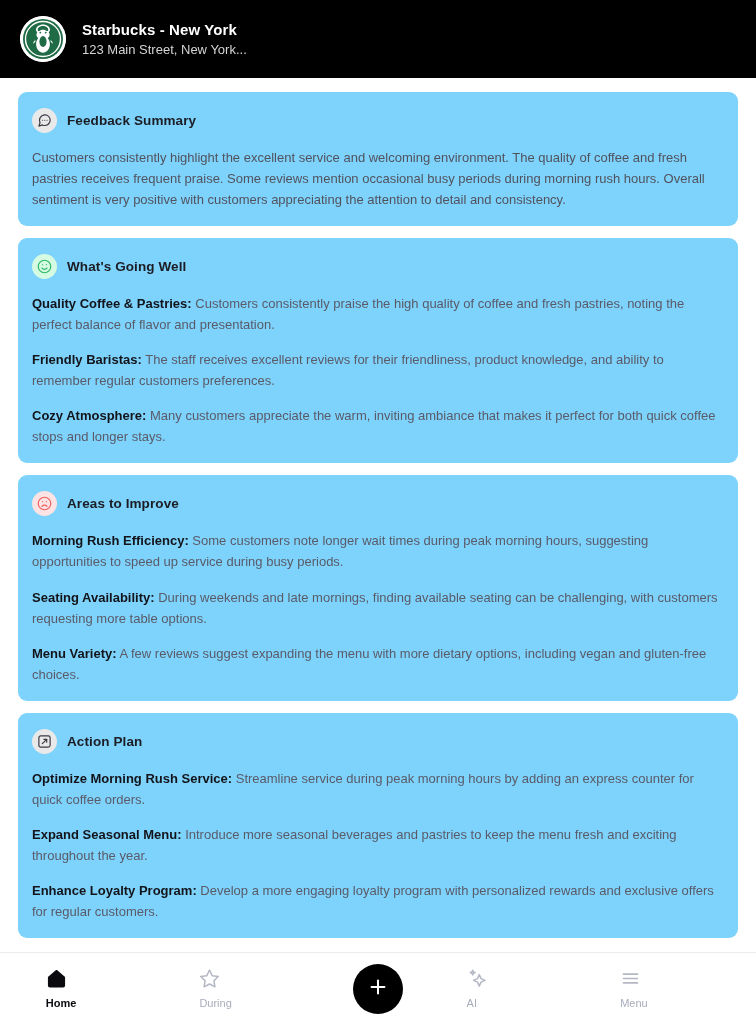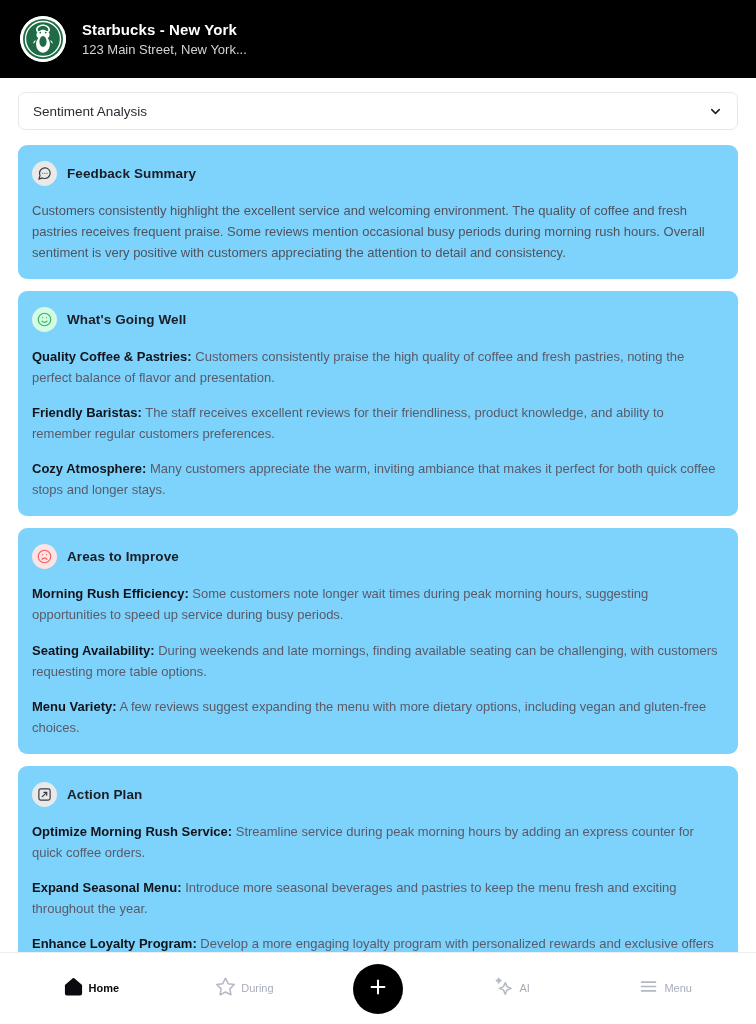--- a/index.html
+++ b/index.html
@@ -135,22 +135,21 @@
     background: #ffffff;
     border-top: 1px solid #ededed;
     display: flex;
     align-items: center;
     justify-content: space-around;
     padding: 0 14px;
     position: relative;
   }
   .nav-item {
     display: flex;
-    flex-direction: row;
-    align-items: center;
+    flex-direction: column;
     justify-content: center;
     gap: 5px;
     width: 90px;
   }
   .nav-label { font-size: 11px; line-height: 1; }
   .nav-active .nav-label { color: #0a0a0f; font-weight: bold; }
   .nav-idle .nav-label { color: #a9acbb; }
   .nav-active svg { color: #0a0a0f; }
   .nav-idle svg { color: #b4b7c4; }
   .fab {
@@ -183,28 +182,20 @@
       </svg>
     </div>
     <div class="header-text">
       <div class="store-name">Starbucks - New York</div>
       <div class="store-addr">123 Main Street, New York...</div>
     </div>
   </div>
 
   <div class="body">
 
-    <div class="select-wrap">
-      <span class="select-value">Sentiment Analysis</span>
-      <span class="chev">
-        <svg width="15" height="15" viewBox="0 0 24 24" fill="none" stroke="currentColor" stroke-width="2.3" stroke-linecap="round" stroke-linejoin="round">
-            <polyline points="6 9 12 15 18 9"></polyline>
-          </svg>
-      </span>
-    </div>
 
     <div class="card">
       <div class="card-head">
         <span class="card-icon ic-gray">
           <svg width="15" height="15" viewBox="0 0 24 24" fill="none" stroke="currentColor" stroke-width="1.9" stroke-linecap="round" stroke-linejoin="round">
             <path d="M21 11.5a8.38 8.38 0 0 1-.9 3.8 8.5 8.5 0 0 1-7.6 4.7 8.38 8.38 0 0 1-3.8-.9L3 21l1.9-5.7a8.38 8.38 0 0 1-.9-3.8 8.5 8.5 0 0 1 4.7-7.6 8.38 8.38 0 0 1 3.8-.9h.5a8.48 8.48 0 0 1 8 8v.5z"></path>
             <circle cx="9" cy="11.5" r="0.9" fill="currentColor" stroke="none"></circle>
             <circle cx="12.5" cy="11.5" r="0.9" fill="currentColor" stroke="none"></circle>
             <circle cx="16" cy="11.5" r="0.9" fill="currentColor" stroke="none"></circle>
           </svg>

